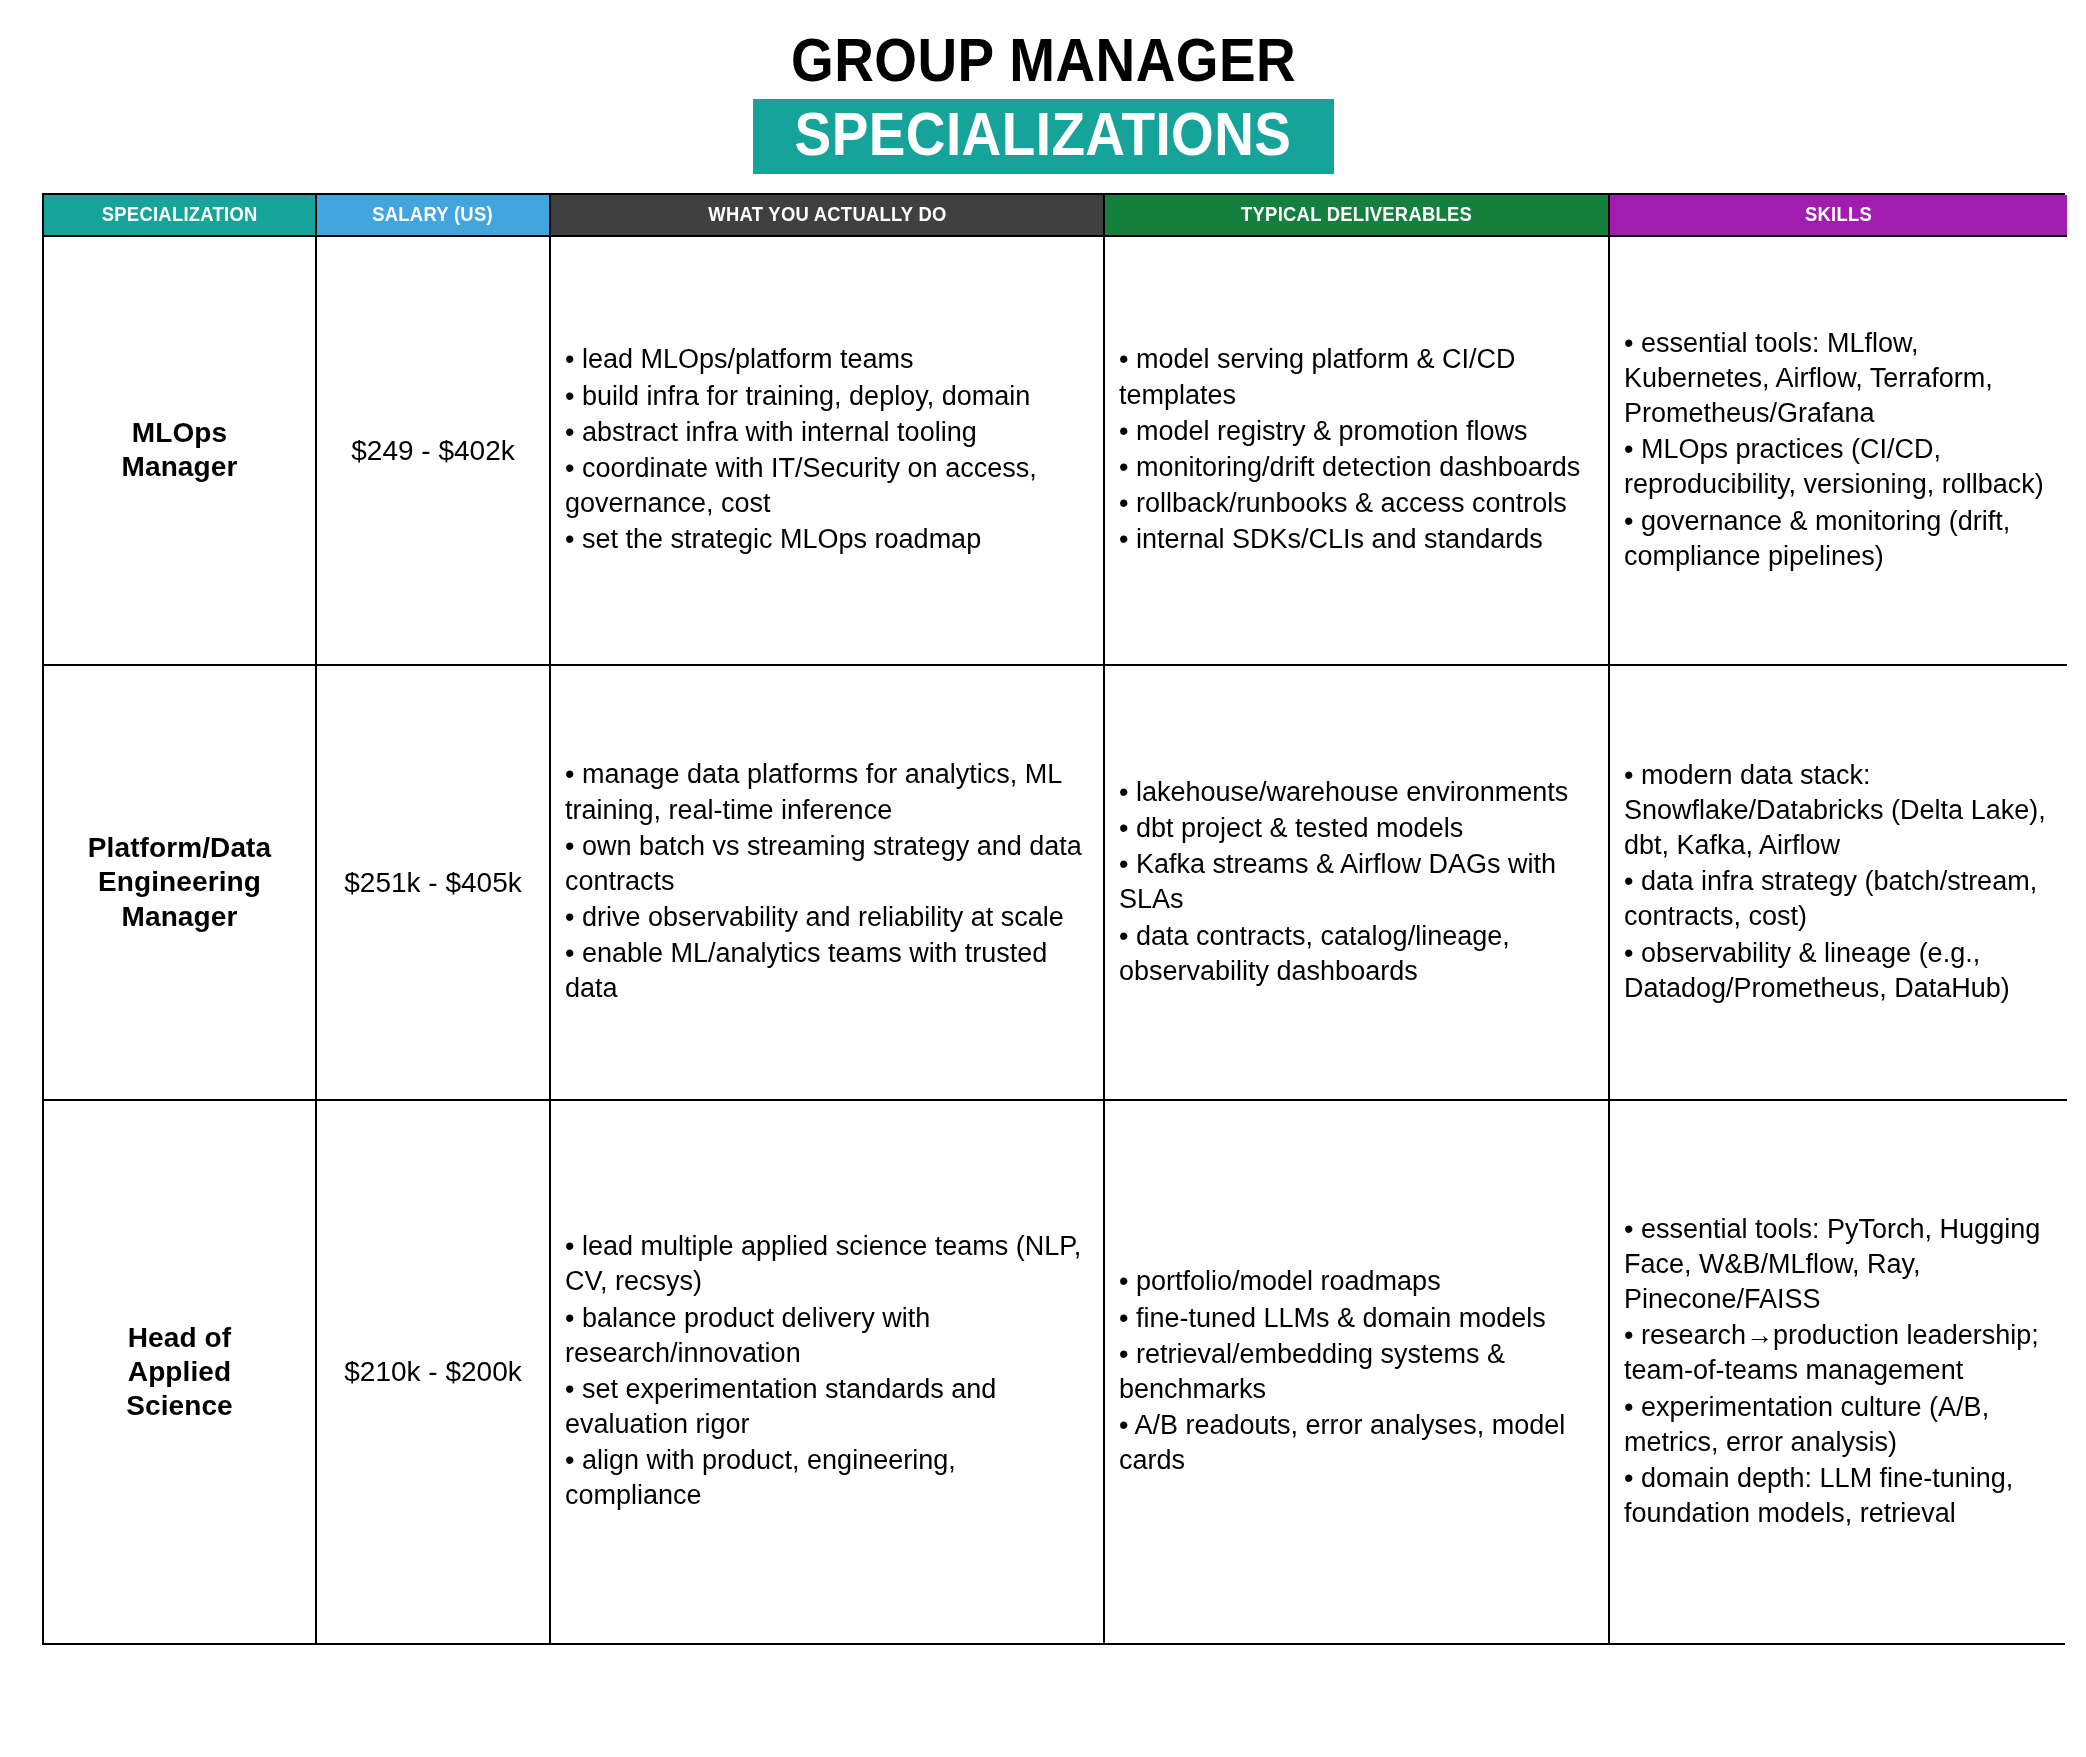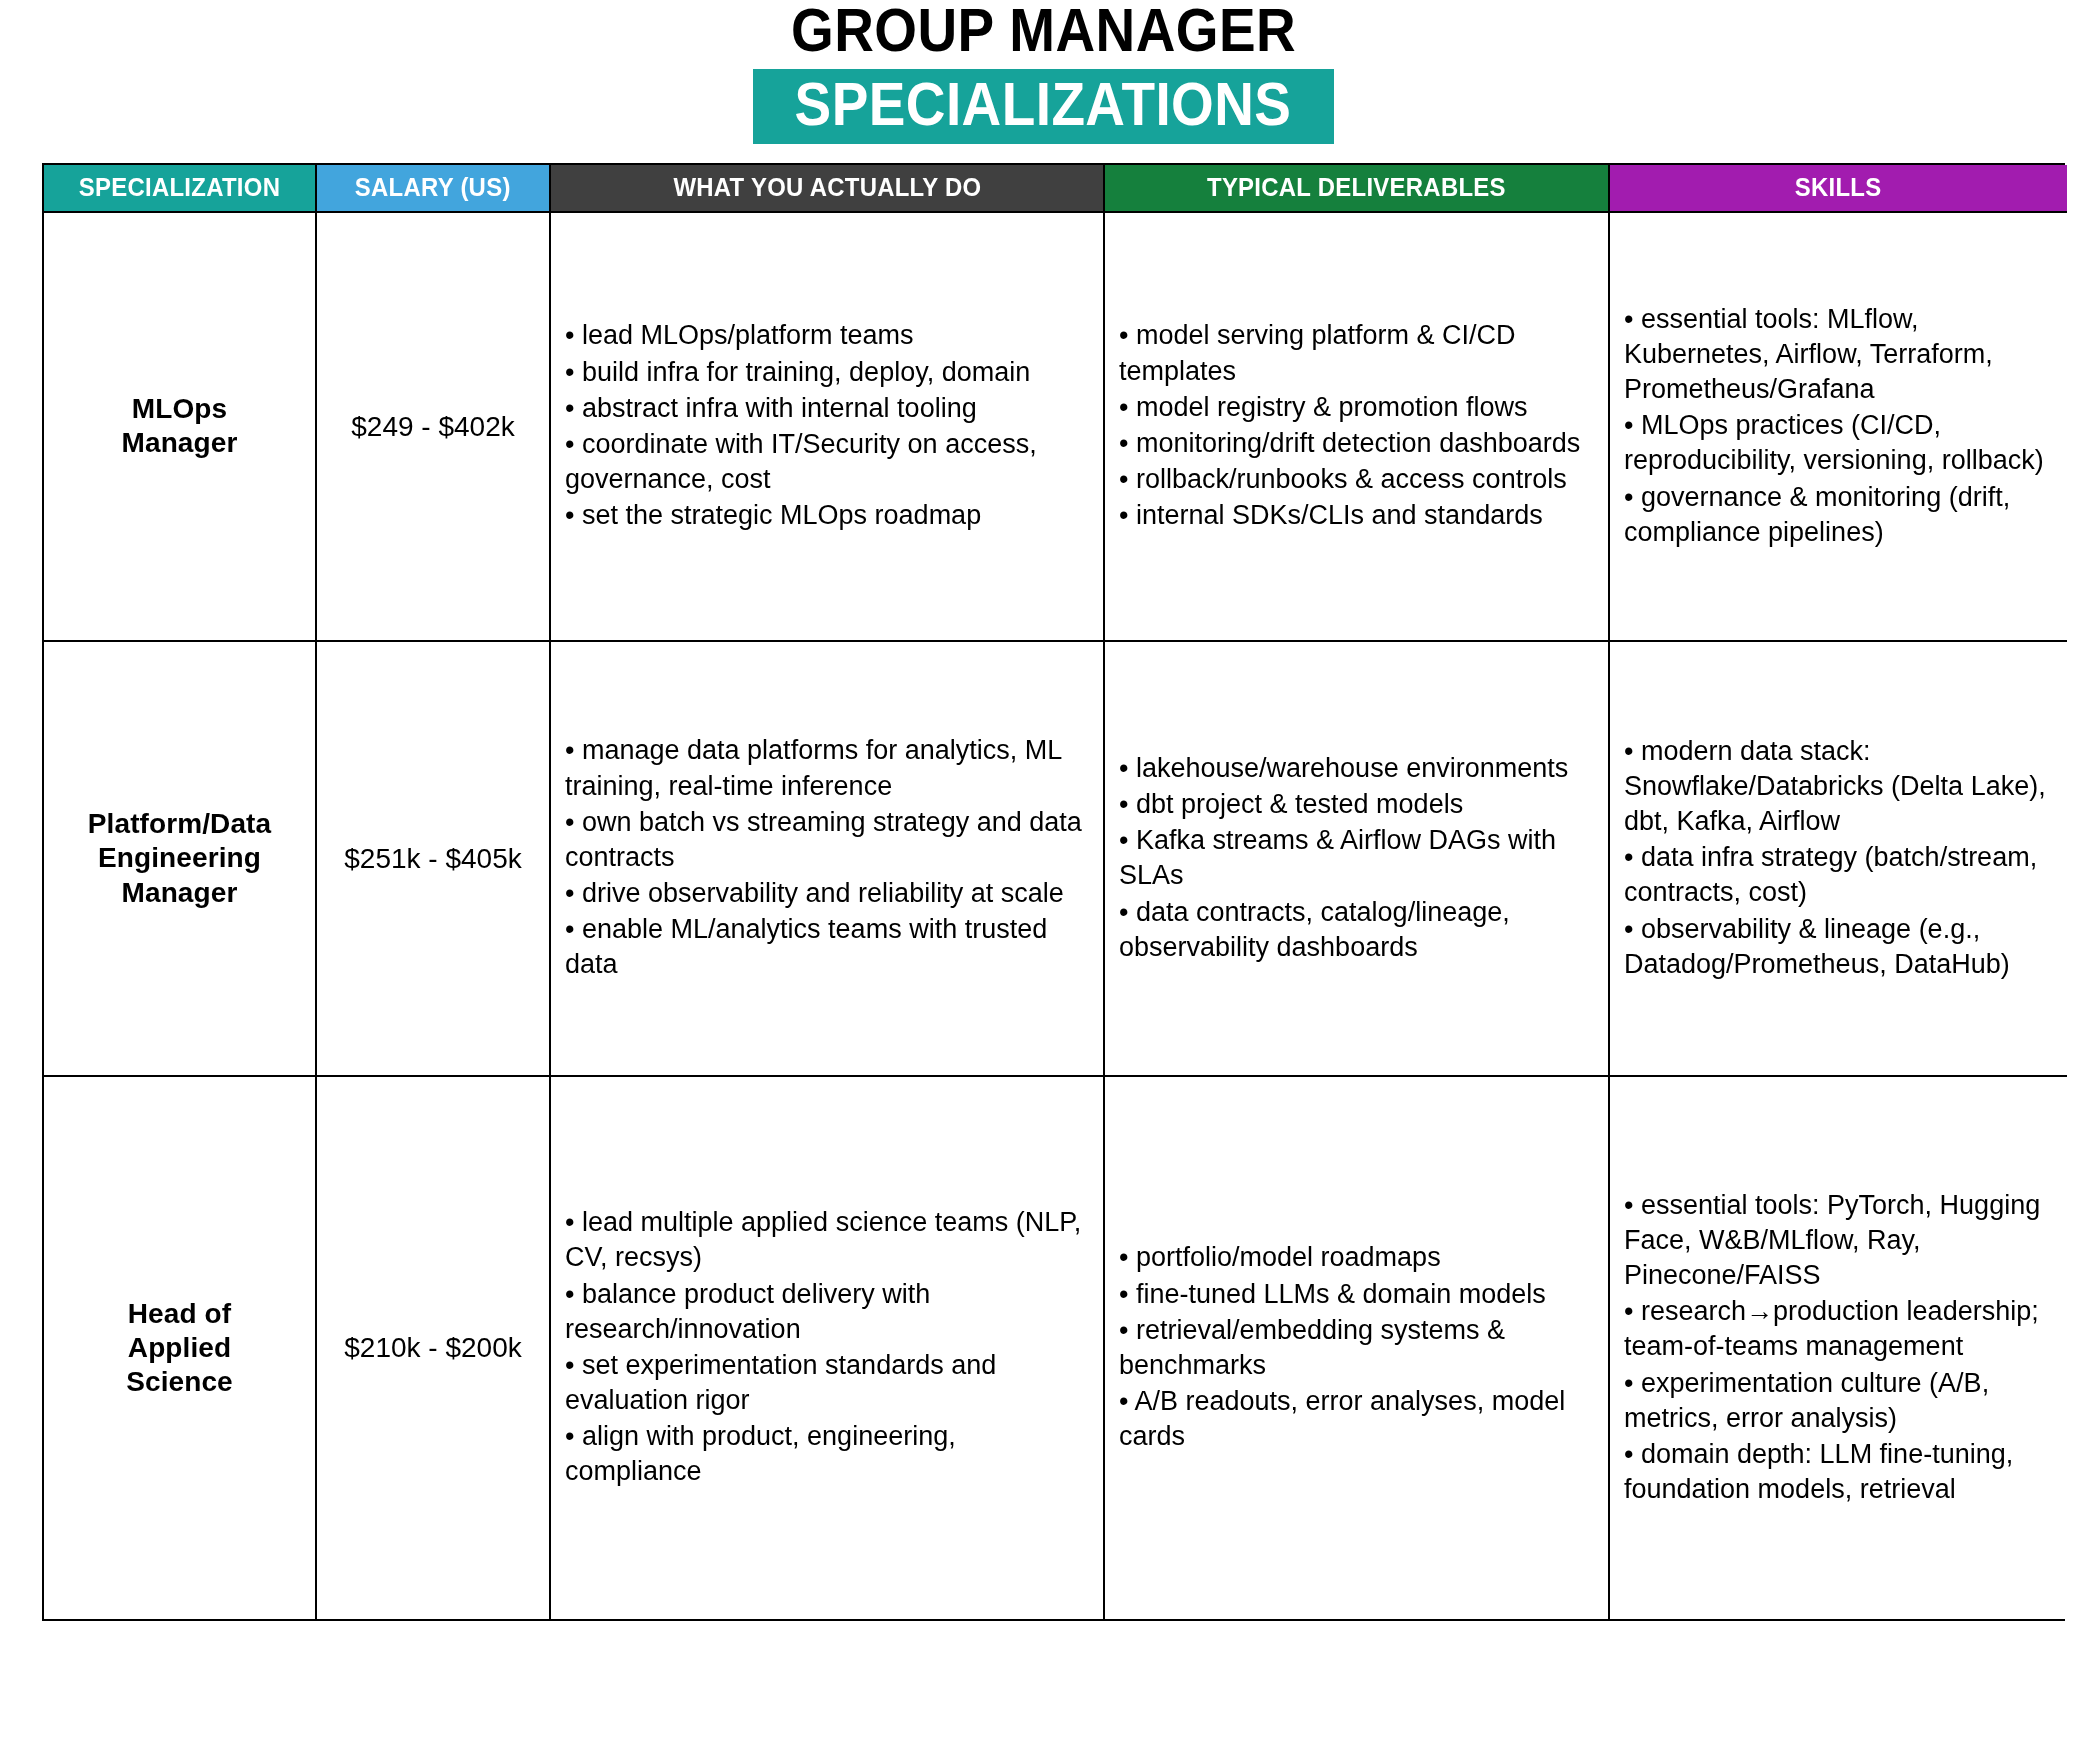--- a/index.html
+++ b/index.html
@@ -13,21 +13,21 @@
     width: 2087px;
     height: 1758px;
     font-family: "Liberation Sans", sans-serif;
     color: #000000;
     overflow: hidden;
   }
 
   
   .title-wrap {
     width: 100%;
-    padding-top: 0;
+    padding-top: 30px;
     display: flex;
     flex-direction: column;
     align-items: center;
   }
   .title-main {
     font-family: "Liberation Sans", sans-serif;
     font-weight: bold;
     font-size: 61px;
     letter-spacing: 0.5px;
     line-height: 1.0;
@@ -72,21 +72,21 @@
   table.grid col.c-do   { width: 554px; }
   table.grid col.c-del  { width: 505px; }
   table.grid col.c-skl  { width: 458px; }
 
   thead th {
     padding: 8.7px 4.3px 11px 4.3px;
     border-right: 2.7px solid #000000;
     border-bottom: 2.7px solid #000000;
     color: #ffffff;
     font-weight: bold;
-    font-size: 26px;
+    font-size: 20px;
     letter-spacing: 0.3px;
     text-align: center;
     vertical-align: middle;
     line-height: 1.0;
     white-space: nowrap;
   }
   thead th:last-child { border-right: none; }
   thead th span.hdr-txt {
     display: inline-block;
     transform: scaleX(0.92);

